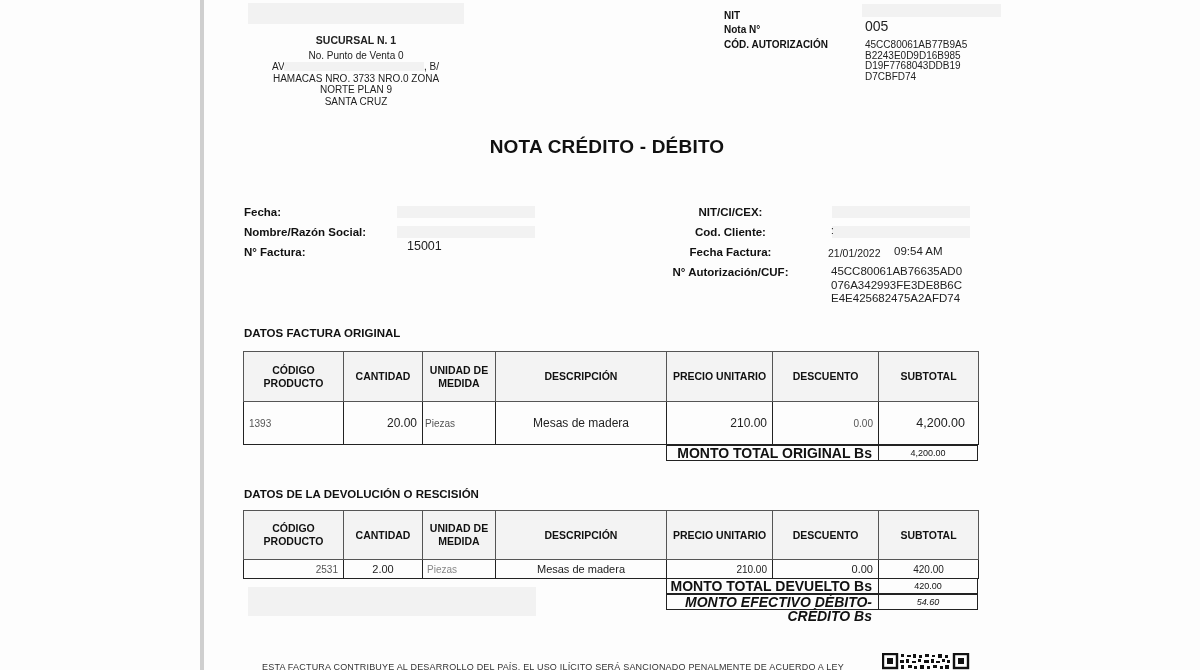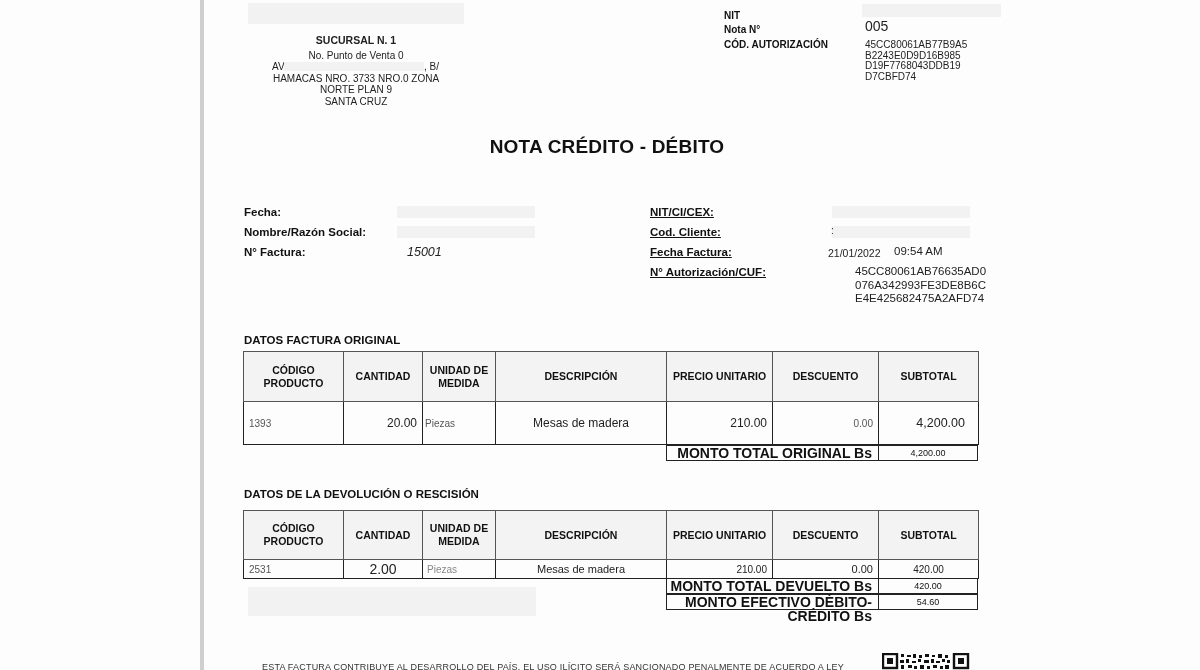--- a/index.html
+++ b/index.html
@@ -7,21 +7,21 @@
     body { position: relative; font-family: "Liberation Sans", sans-serif; color: #111; }
     .page-edge { position: absolute; left: 200px; top: 0; width: 4px; height: 670px; background: #cfcfcf; }
     .page { position: absolute; left: 204px; top: 0; width: 996px; height: 670px; background: #fdfdfd; }
     .redact { position: absolute; background: #f2f2f2; }
     .branch { position: absolute; left: 250px; top: 35px; width: 212px; text-align: center; font-size: 10px; line-height: 11.5px; color: #222; }
     .branch .title { font-weight: bold; font-size: 10.5px; margin-bottom: 3px; }
     .hdr-label { position: absolute; left: 724px; font-weight: bold; font-size: 10px; color: #111; }
     .hdr-val { position: absolute; left: 865px; font-size: 10px; color: #222; line-height: 10.5px; }
     .doc-title { position: absolute; left: 0; width: 1214px; top: 136px; text-align: center; font-weight: bold; font-size: 19px; letter-spacing: 0.2px; color: #111; }
     .f-label { position: absolute; font-weight: bold; font-size: 11.5px; color: #111; }
-    .f-label.right { text-align: left; text-decoration: underline; }
+    .f-label.right { text-align: center; }
     .f-val { position: absolute; font-size: 11.5px; color: #222; }
     .section-title { position: absolute; left: 244px; font-weight: bold; font-size: 11.5px; color: #111; }
     table.items { position: absolute; left: 243px; border-collapse: collapse; table-layout: fixed; }
     table.items th { background: #f3f3f3; border: 1px solid #555; font-size: 10.5px; font-weight: bold; text-align: center; color: #111; line-height: 13px; }
     table.items td { border: 1.5px solid #222; font-size: 12px; color: #222; padding: 0 5px; }
     .small-grey { font-size: 10px !important; color: #555 !important; }
     .total-row { position: absolute; display: flex; border: 1.5px solid #222; height: 16px; }
     .total-row .lbl { font-size: 14px; font-weight: bold; text-align: right; padding-right: 6px; line-height: 14px; border-right: 1.5px solid #222; }
     .total-row .val { font-size: 9px; text-align: center; line-height: 14px; }
     .footer-text { position: absolute; left: 262px; top: 662px; font-size: 9px; color: #333; letter-spacing: 0.2px; white-space: nowrap; }
@@ -60,38 +60,38 @@
   <div>D7CBFD74</div>
 </div>
 
 <div class="doc-title">NOTA CRÉDITO - DÉBITO</div>
 
 <div class="f-label" style="left:244px;top:206px;">Fecha:</div>
 <div class="redact" style="left:397px;top:206px;width:138px;height:12px;"></div>
 <div class="f-label" style="left:244px;top:226px;text-align:center;">Nombre/Razón Social:</div>
 <div class="redact" style="left:397px;top:226px;width:138px;height:12px;"></div>
 <div class="f-label" style="left:244px;top:246px;">N° Factura:</div>
-<div class="f-val" style="left:407px;top:245px;font-size:12.5px;font-style:italic;">15001</div>
+<div class="f-val" style="left:407px;top:239px;font-size:12.5px;">15001</div>
 
 <div class="f-label right" style="left:650px;width:161px;top:206px;">NIT/CI/CEX:</div>
 <div class="redact" style="left:832px;top:206px;width:138px;height:12px;"></div>
 <div class="f-label right" style="left:650px;width:161px;top:226px;">Cod. Cliente:</div>
 <div class="redact" style="left:832px;top:226px;width:138px;height:12px;"></div>
 <div class="f-val" style="left:831px;top:225px;font-size:10px;">:</div>
 <div class="f-label right" style="left:650px;width:161px;top:246px;">Fecha Factura:</div>
 <div class="f-val" style="left:828px;top:247px;font-size:10.5px;">21/01/2022</div>
 <div class="f-val" style="left:894px;top:245px;">09:54 AM</div>
 <div class="f-label right" style="left:650px;width:161px;top:266px;">N° Autorización/CUF:</div>
-<div class="f-val" style="left:831px;top:265px;line-height:13.5px;margin-left:24px;">
+<div class="f-val" style="left:831px;top:265px;line-height:13.5px;">
   <div>45CC80061AB76635AD0</div>
   <div>076A342993FE3DE8B6C</div>
   <div>E4E425682475A2AFD74</div>
 </div>
 
-<div class="section-title" style="top:334px;">DATOS FACTURA ORIGINAL</div>
+<div class="section-title" style="top:327px;">DATOS FACTURA ORIGINAL</div>
 <table class="items" style="top:351px;">
   <colgroup>
     <col style="width:100px">
       <col style="width:79px">
       <col style="width:73px">
       <col style="width:171px">
       <col style="width:106px">
       <col style="width:106px">
       <col style="width:100px">
   </colgroup>
@@ -140,35 +140,35 @@
       <th>CANTIDAD</th>
       <th>UNIDAD DE MEDIDA</th>
       <th>DESCRIPCIÓN</th>
       <th>PRECIO UNITARIO</th>
       <th>DESCUENTO</th>
       <th>SUBTOTAL</th>
     </tr>
   </thead>
   <tbody>
     <tr style="height:19px;">
-      <td class="small-grey" style="font-size:10px;">2531</td>
-      <td style="text-align:center;font-size:14px;">2.00</td>
+      <td class="small-grey" style="font-size:10px;text-align:right;">2531</td>
+      <td style="text-align:center;font-size:11px;">2.00</td>
       <td class="small-grey" style="padding-left:4px;color:#888 !important;">Piezas</td>
       <td style="text-align:center;font-size:11px;">Mesas de madera</td>
       <td style="text-align:right;font-size:10px;">210.00</td>
       <td style="text-align:right;font-size:11px;">0.00</td>
       <td style="text-align:center;font-size:10px;">420.00</td>
     </tr>
   </tbody>
 </table>
 <div class="total-row" style="left:666px;top:578px;width:312px;">
   <div class="lbl" style="width:212px;">MONTO TOTAL DEVUELTO Bs</div>
   <div class="val" style="width:98px;">420.00</div>
 </div>
-<div class="total-row" style="left:666px;top:594px;width:312px;">
+<div class="total-row" style="left:666px;top:594px;width:312px;font-style:italic;">
   <div class="lbl" style="width:212px;">MONTO EFECTIVO DÉBITO-CRÉDITO Bs</div>
   <div class="val" style="width:98px;">54.60</div>
 </div>
 
 <div class="redact" style="left:248px;top:587px;width:288px;height:29px;"></div>
 
 <div class="footer-text">ESTA FACTURA CONTRIBUYE AL DESARROLLO DEL PAÍS. EL USO ILÍCITO SERÁ SANCIONADO PENALMENTE DE ACUERDO A LEY</div>
 <div class="qr">
   <svg width="88" height="17" viewBox="0 0 88 17">
     <rect x="1" y="1" width="14" height="14" fill="none" stroke="#111" stroke-width="2.4"></rect>

